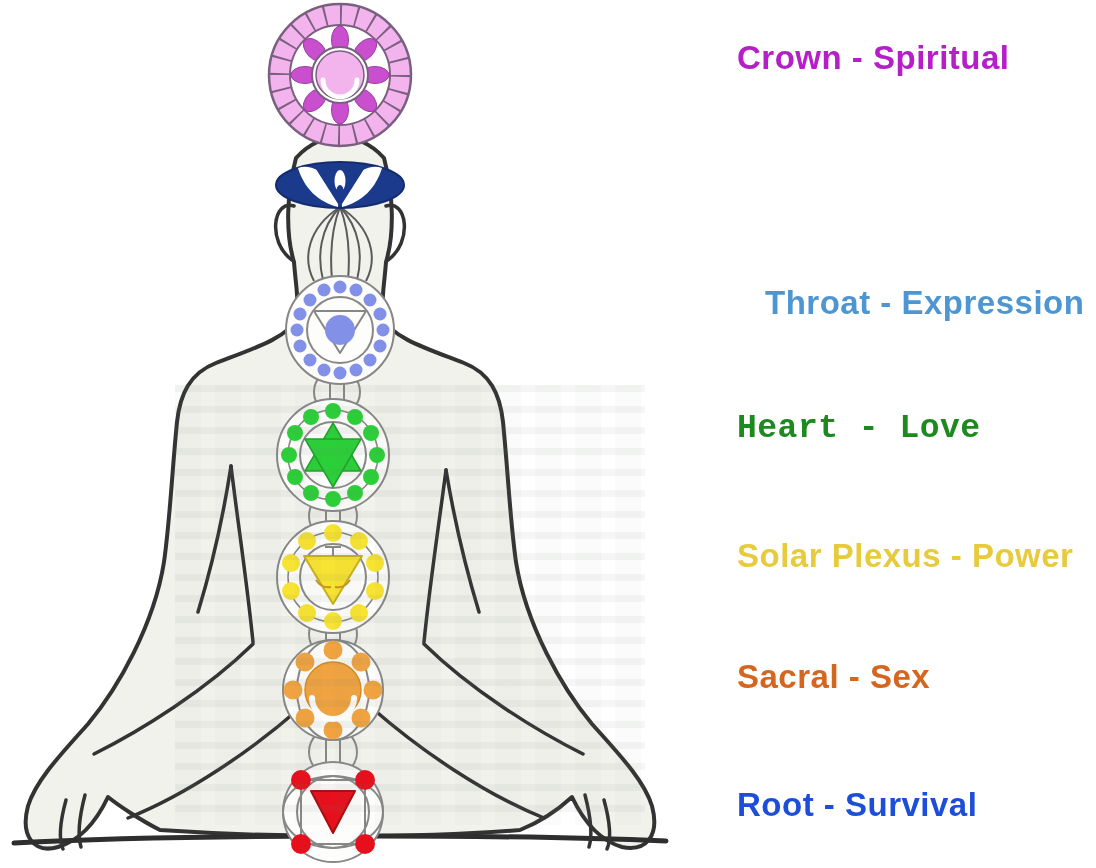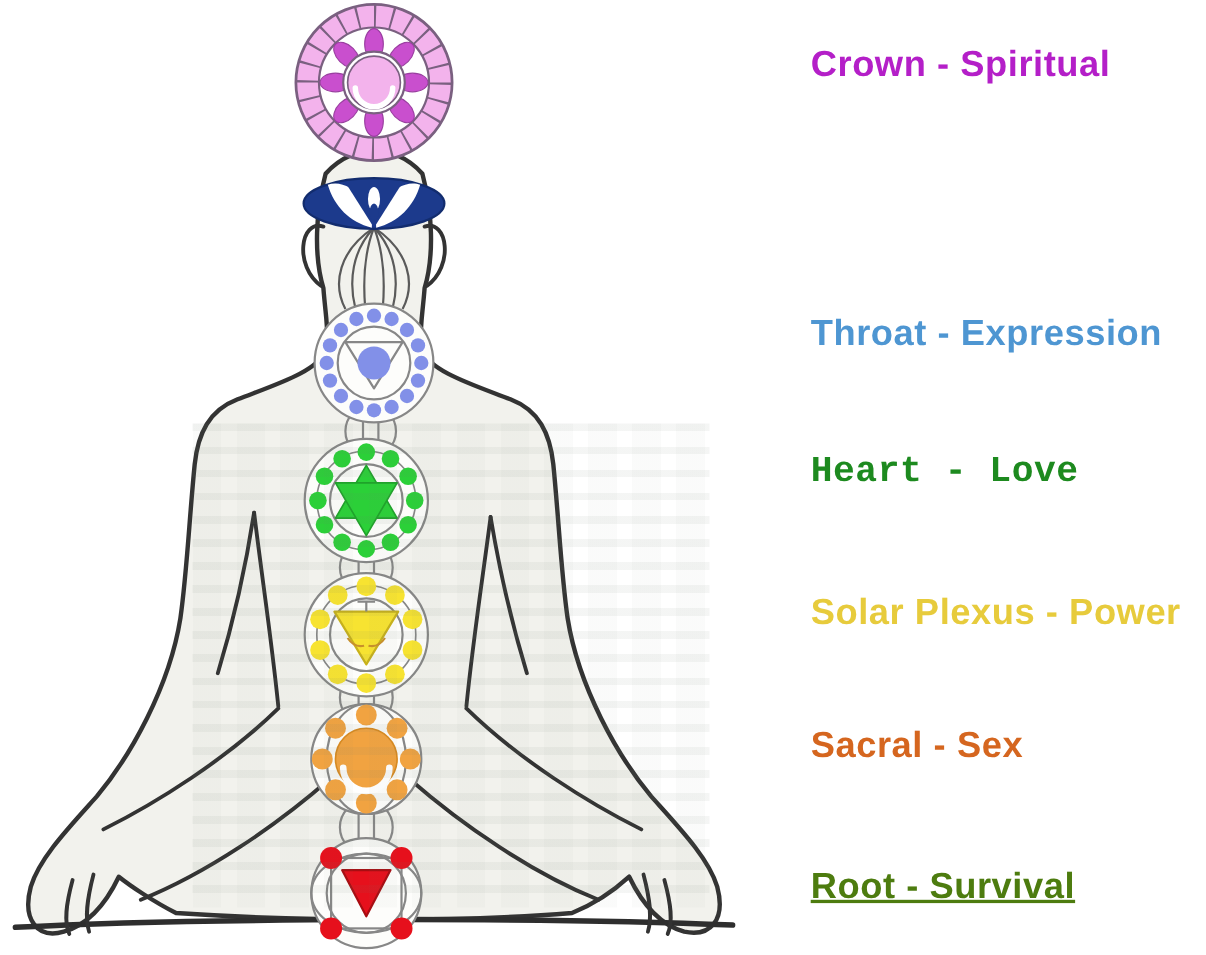--- a/index.html
+++ b/index.html
@@ -234,34 +234,34 @@
 
   <div class="bleed"></div>
 
   <div class="labels">
 
     <div class="label-row" style="top: 39px; color: rgb(180, 31, 200);">
       <span>Crown - Spiritual</span><sup></sup><span></span>
     </div>
 
 
-    <div class="label-row" style="top: 284px; color: rgb(78, 150, 210);">
+    <div class="label-row" style="top: 284px; color: rgb(78, 150, 210); margin-left: 28px;">
       <span>Throat - Expression</span><sup></sup><span></span>
     </div>
 
     <div class="label-row" style="top: 410px; color: rgb(29, 138, 31); font-family: Liberation Mono, monospace;">
       <span>Heart - Love</span><sup></sup><span></span>
     </div>
 
     <div class="label-row" style="top: 537px; color: rgb(231, 203, 60);">
       <span>Solar Plexus - Power</span><sup></sup><span></span>
     </div>
 
     <div class="label-row" style="top: 658px; color: rgb(213, 102, 31);">
       <span>Sacral - Sex</span><sup></sup><span></span>
     </div>
 
-    <div class="label-row" style="top: 786px; color: #4d7c0f; text-decoration: underline;">
+    <div class="label-row" style="top: 786px; color: #1d4ed8;">
       <span>Root - Survival</span><sup></sup><span></span>
     </div>
 
   </div>
 </div>
 
 </body></html>

